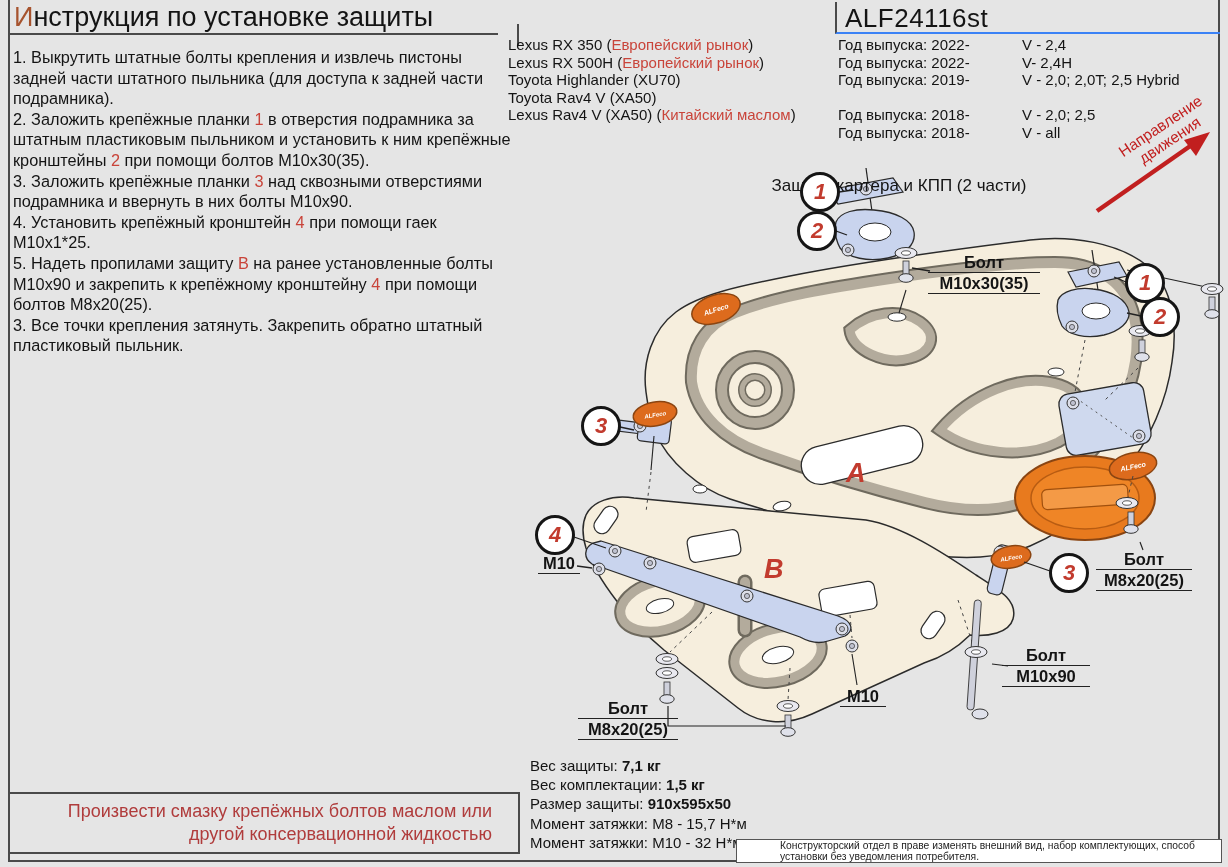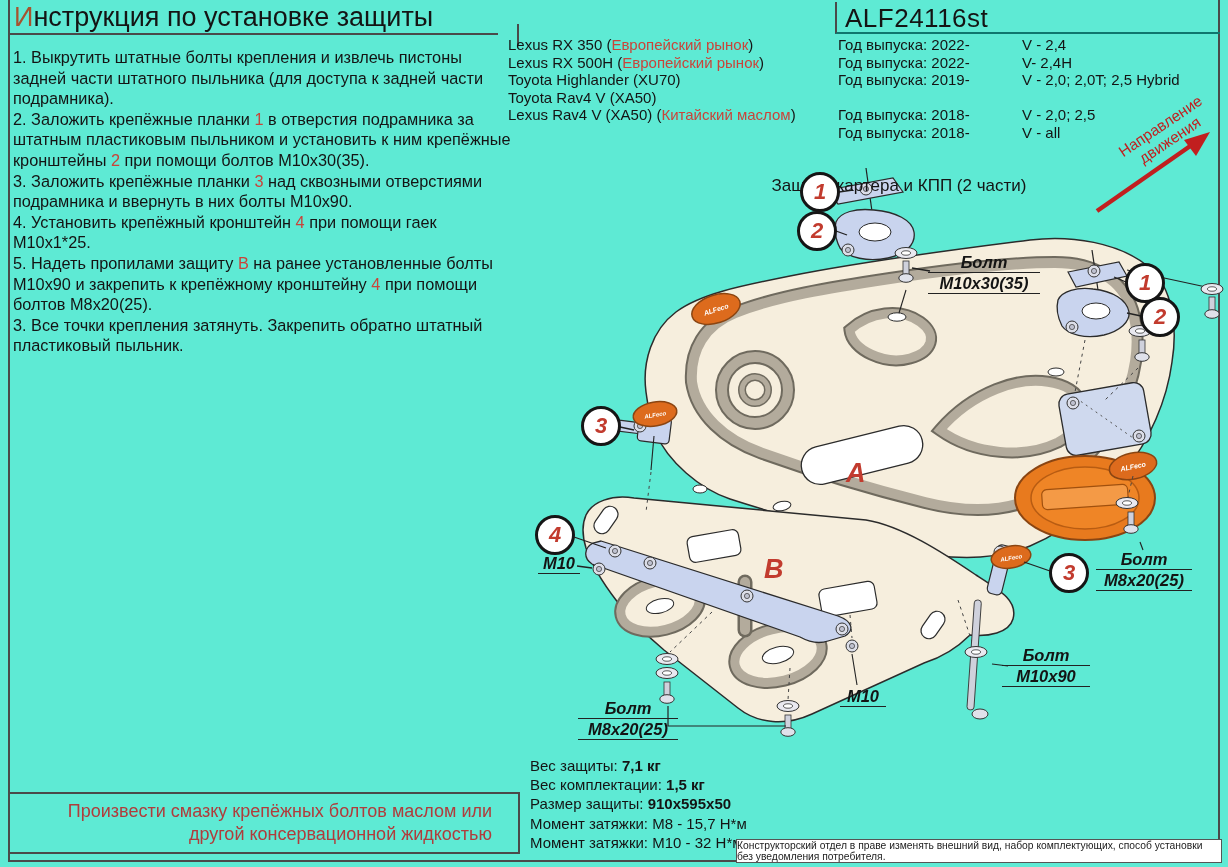--- a/index.html
+++ b/index.html
@@ -1,53 +1,53 @@
 <!DOCTYPE html>
 <html><head>
 <meta charset="utf-8">
 <style>
   html,body{margin:0;padding:0;background:#fff;}
-  .page{position:relative;width:1228px;height:867px;background:#5eead4;
+  .page{position:relative;width:1228px;height:867px;background:#e5e5e5;
         font-family:"Liberation Sans",sans-serif;overflow:hidden;color:#141414;}
   
   .outer{position:absolute;left:8px;top:0;width:1212px;height:862px;box-sizing:border-box;
          border-left:2px solid #4a4a4a;border-right:2px solid #4a4a4a;border-bottom:2px solid #4a4a4a;}
   .title-rule{position:absolute;left:8px;top:33px;width:490px;border-top:2px solid #4a4a4a;}
   .header-div{position:absolute;left:517px;top:24px;height:22px;border-left:2px solid #4a4a4a;}
   .alf-box{position:absolute;left:835px;top:2px;width:385px;height:32px;box-sizing:border-box;
-           border-left:2px solid #4a4a4a;border-bottom:2px solid #0f766e;
+           border-left:2px solid #4a4a4a;border-bottom:2px solid #3b82f6;
            font-size:26px;padding:1px 0 0 8px;letter-spacing:.5px;}
   .title{position:absolute;left:14px;top:2px;font-size:27px;white-space:nowrap;}
   .title .first{color:#a6532e;}
   
   .instructions{position:absolute;left:13px;top:47px;width:500px;font-size:16.3px;line-height:20.6px;}
   span.red{color:#c9443a;}
   
   .veh-col{position:absolute;top:36px;font-size:15px;line-height:17.5px;white-space:nowrap;}
   .veh-models{left:508px;} .veh-years{left:838px;} .veh-engines{left:1022px;}
   .vrow{height:17.5px;}
   
   .diagram-caption{position:absolute;left:770px;top:144px;width:258px;text-align:center;font-size:17px;z-index:3;margin-top:32px;}
   .direction{position:absolute;left:1092px;top:116px;width:146px;transform:rotate(-34deg);
              color:#c11f1f;font-size:15.5px;line-height:17px;text-align:center;z-index:3;}
-  .blabel{position:absolute;z-index:3;text-align:center;font-style:italic;font-weight:bold;
+  .blabel{position:absolute;z-index:3;text-align:center;font-weight:bold;
           font-size:16.5px;line-height:20px;}
   .blabel div{border-bottom:1.6px solid #222;padding:0 3px 0;}
   .callout{position:absolute;z-index:3;width:34px;height:34px;border:3px solid #151515;border-radius:50%;
            background:#fff;display:flex;align-items:center;justify-content:center;
            font-weight:bold;font-style:italic;font-size:22px;color:#c23b2e;}
   .plate-letter{position:absolute;z-index:3;font-size:27px;font-weight:bold;font-style:italic;color:#c23b2e;}
   
   .specs{position:absolute;left:530px;top:756px;font-size:15px;line-height:19.2px;z-index:3;}
   .lube-box{position:absolute;left:8px;top:792px;width:512px;height:62px;box-sizing:border-box;
             border:2px solid #4a4a4a;display:flex;align-items:center;justify-content:center;
             text-align:right;color:#b03c3c;font-size:18px;line-height:23px;padding:0 26px;}
   .disclaimer{position:absolute;left:736px;top:839px;width:486px;height:24px;box-sizing:border-box;
               border:1.5px solid #555;display:flex;align-items:center;justify-content:center;
-              font-size:10.3px;color:#222;z-index:4;background:#fff;}
+              font-size:10.3px;color:#222;z-index:4;background:#fff;padding-left:43px;}
   .diagram-svg{position:absolute;left:0;top:0;width:1228px;height:867px;z-index:1;pointer-events:none;}
 </style>
 </head>
 <body>
 
 <div class="page">
 
   <div class="outer"></div>
   <div class="title-rule"></div>
   <div class="header-div"></div>

